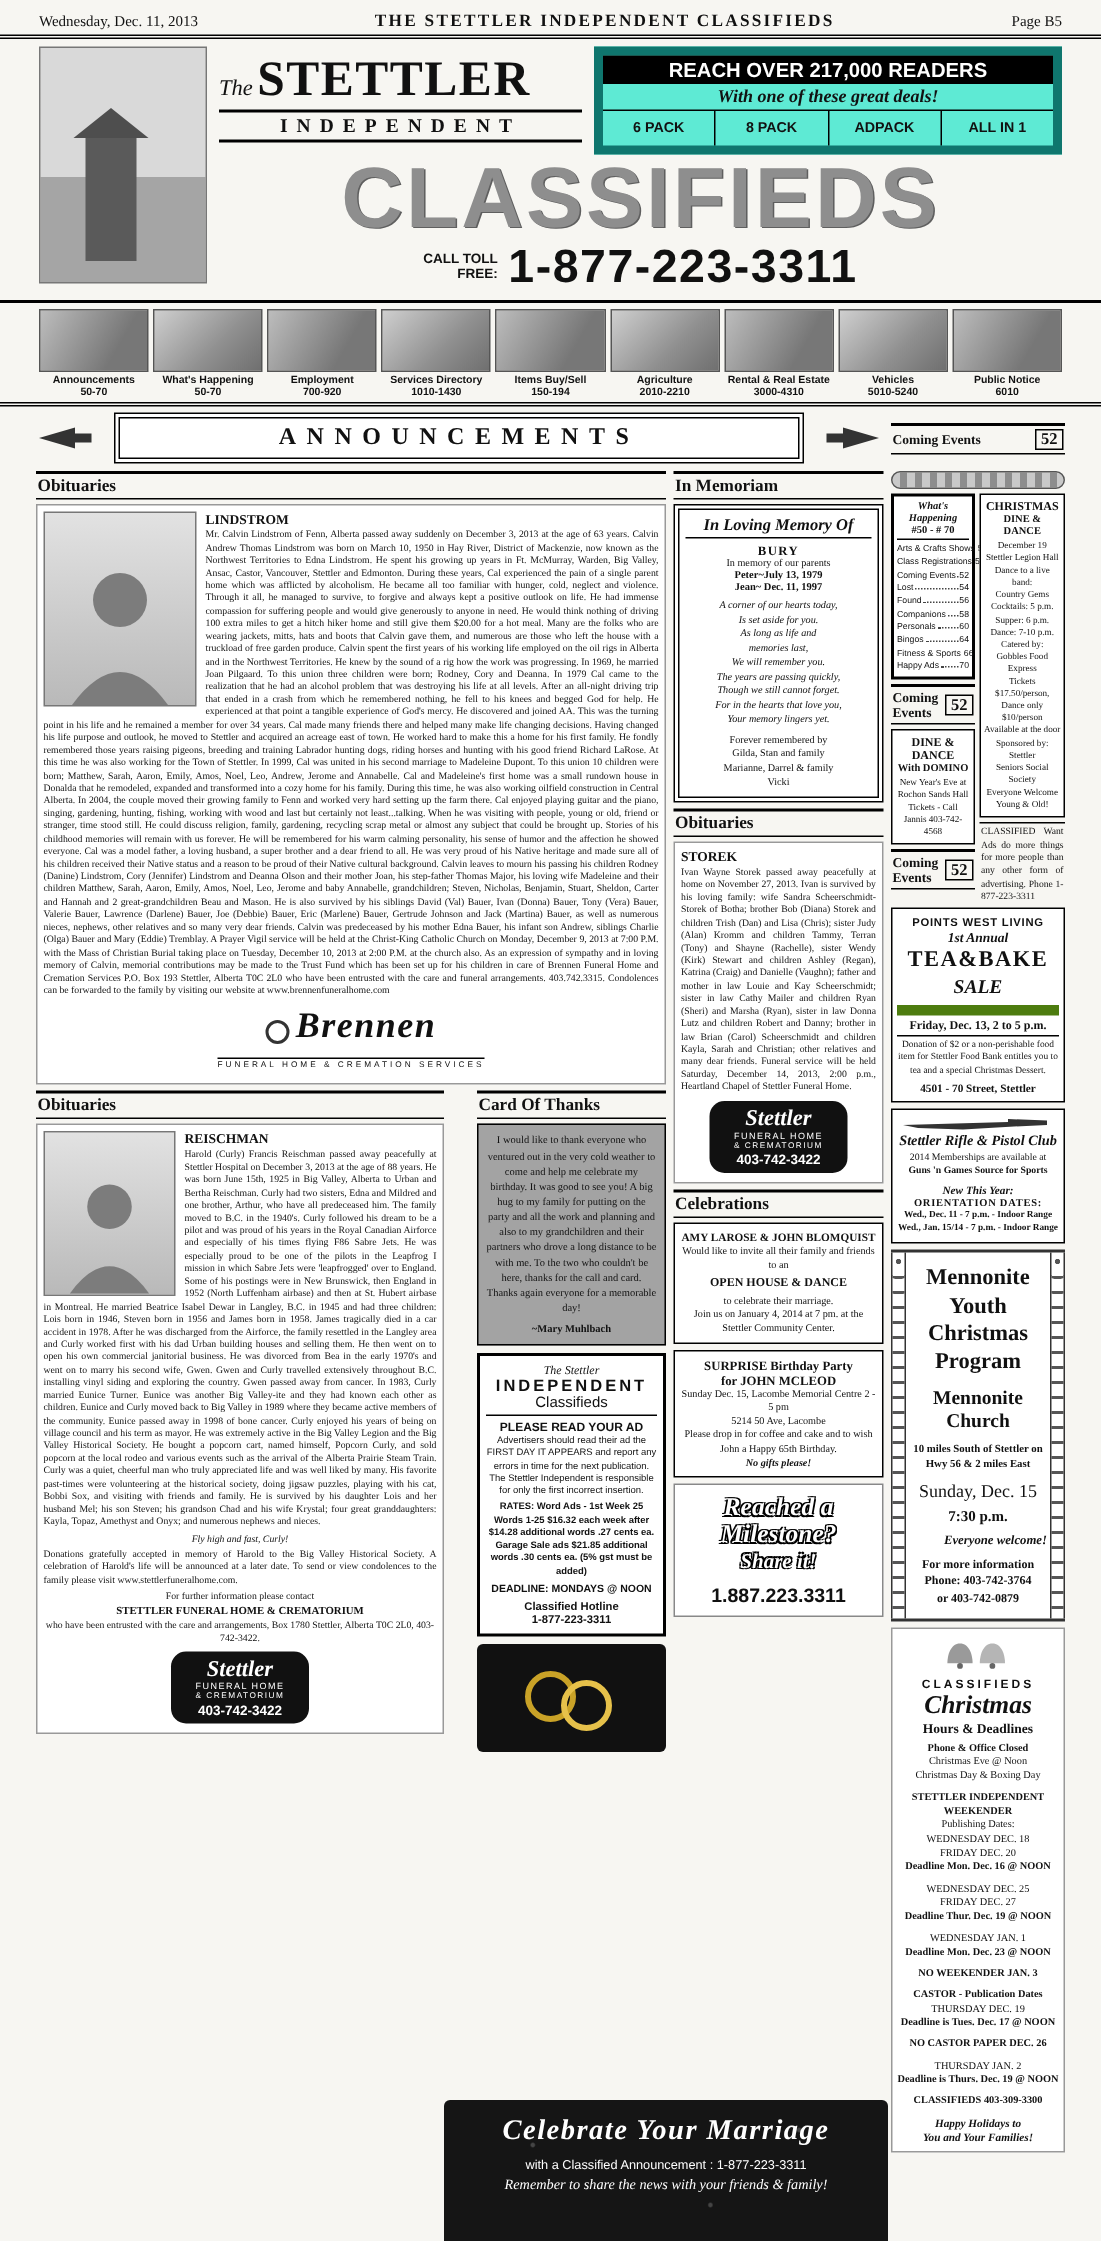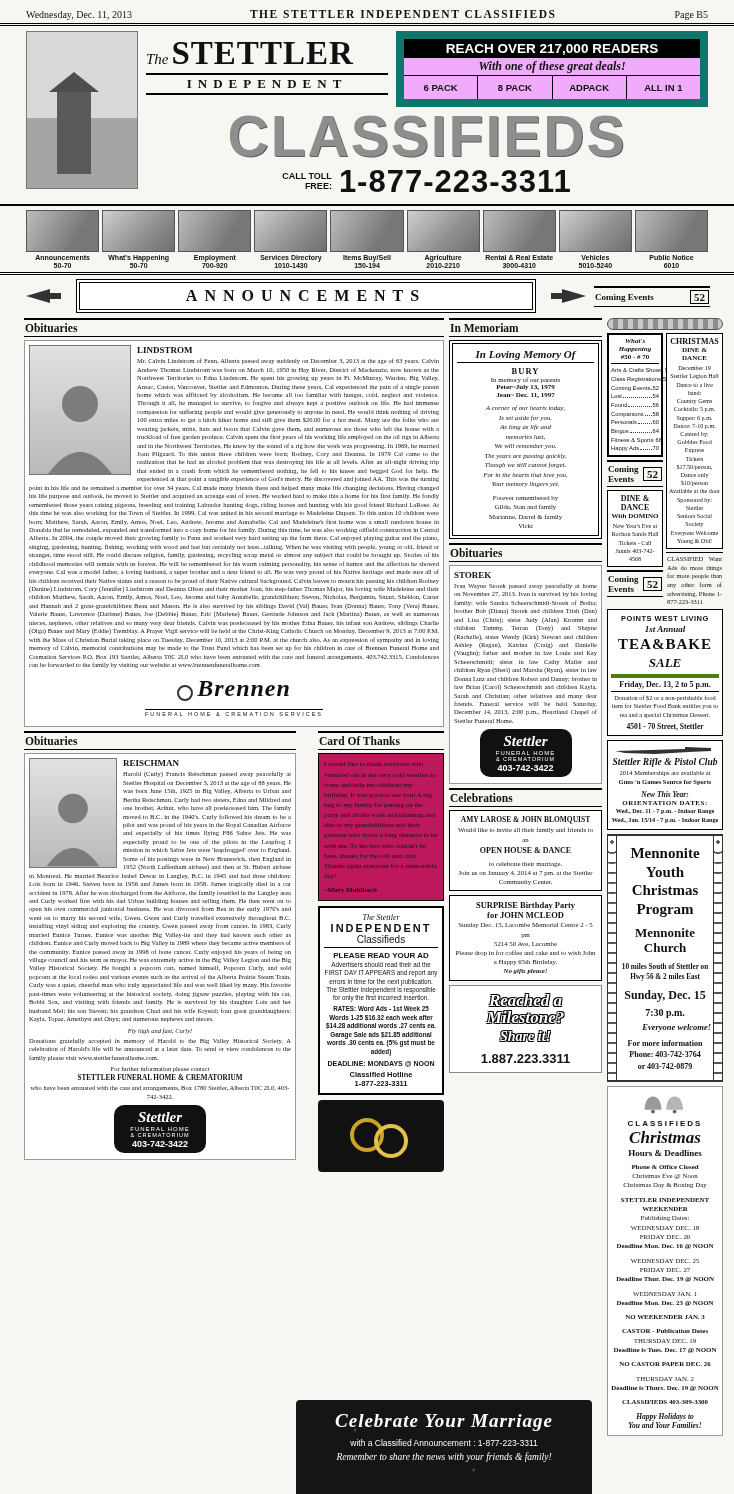--- a/index.html
+++ b/index.html
@@ -14,21 +14,21 @@
   .masthead{display:flex;gap:8px;padding:5px 26px 0;}
   .elevator{width:112px;height:158px;flex:none;border:1px solid #777;background:linear-gradient(#d9d9d9 0 55%,#a5a5a5 55% 100%);position:relative;overflow:hidden;}
   .elevator:before{content:"";position:absolute;left:30px;bottom:14px;width:34px;height:86px;background:#5a5a5a;}
   .elevator:after{content:"";position:absolute;left:22px;bottom:96px;width:0;height:0;border-left:25px solid transparent;border-right:25px solid transparent;border-bottom:20px solid #4e4e4e;}
   .mast-right{flex:1;min-width:0;}
   .row1{display:flex;gap:8px;align-items:flex-start;}
   .logo{width:242px;flex:none;padding-top:4px;}
   .logo-the{font-style:italic;font-size:15px;margin-right:3px;}
   .logo-name{font-size:33px;font-weight:bold;letter-spacing:1px;}
   .logo-sub{font-size:13px;font-weight:bold;letter-spacing:6px;border-top:2px solid #000;border-bottom:2px solid #000;text-align:center;margin-top:1px;padding:1px 0;}
-  .reach{flex:1;border:8px solid #0f766e;background:#f0abfc;}
+  .reach{flex:1;border:6px solid #0f766e;background:#5eead4;}
   .reach1{background:#000;color:#fff;font-family:"Liberation Sans",sans-serif;font-weight:bold;font-size:13.5px;text-align:center;padding:2px 0;}
   .reach2{font-style:italic;font-weight:bold;font-size:12px;text-align:center;padding:1px 0;border-bottom:1px solid #000;}
   .deals{display:flex;}
   .deal{flex:1;text-align:center;font-family:"Liberation Sans",sans-serif;font-weight:bold;font-size:9.5px;padding:6px 0;border-left:1px solid #000;}
   .deal:first-child{border-left:none;}
   .classbig{font-family:"Liberation Sans",sans-serif;font-weight:bold;font-size:57px;line-height:.95;color:#8e8e8e;text-align:center;letter-spacing:2px;text-shadow:1px 1px 0 #5f5f5f;margin-top:2px;}
   .callrow{display:flex;justify-content:center;align-items:center;gap:7px;margin-top:1px;}
   .call-l{font-family:"Liberation Sans",sans-serif;font-weight:bold;font-size:9px;text-align:right;line-height:1.1;}
   .call-p{font-family:"Liberation Sans",sans-serif;font-weight:bold;font-size:31px;letter-spacing:1px;}
 
@@ -42,21 +42,21 @@
 
   
   .annrow{display:flex;gap:6px;align-items:stretch;padding:4px 24px 2px;}
   .horn{width:46px;display:flex;align-items:center;flex:none;}
   .annbox{flex:1;border:4px double #000;text-align:center;font-weight:bold;font-size:16px;letter-spacing:7px;padding:4px 0;background:#fff;}
   .annrow .ce{width:116px;flex:none;align-self:center;}
 
   
   .main{display:flex;gap:5px;padding:3px 24px 0;align-items:flex-start;}
   .col-left{width:420px;flex:none;}
-  .col-mid{width:153px;flex:none;}
+  .col-mid{width:140px;flex:none;}
   .col-right{width:116px;flex:none;}
   .sec-h{border-top:2.5px solid #000;border-bottom:1px solid #000;font-weight:bold;font-size:11.5px;padding:2px 1px;margin-bottom:3px;background:#f7f6f2;}
   .box{border:1px solid #999;background:#fff;padding:4px;margin-bottom:4px;}
   .obit-txt{font-size:6.5px;line-height:1.3;text-align:justify;}
   .obit-name{font-weight:bold;font-size:9px;margin-bottom:2px;}
   .ophoto{float:left;width:102px;height:130px;margin:0 6px 3px 0;border:1px solid #777;background:linear-gradient(#e2e2e2,#b9b9b9);display:flex;align-items:flex-end;justify-content:center;}
   .ophoto svg{display:block;}
   .ophoto.small{width:88px;height:110px;}
 
   .brennen{clear:both;text-align:center;padding:6px 0 2px;}
@@ -73,21 +73,21 @@
   .subrow{display:flex;gap:5px;align-items:flex-start;}
   .subcol-a{width:272px;flex:none;}
   .subcol-b{width:143px;flex:none;padding-left:17px;}
 
   .center{text-align:center;}
   .it{font-style:italic;}
   .bld{font-weight:bold;}
   .ml{white-space:pre-line;}
 
   
-  .thanksbox{border:1.5px solid #000;background:#be185d;padding:5px;font-size:7px;line-height:1.45;text-align:left;}
+  .thanksbox{border:1.5px solid #000;background:#a3a3a3;padding:5px;font-size:7px;line-height:1.45;text-align:center;}
   .thanks-sig{font-weight:bold;margin-top:4px;}
 
   
   .rya{border:2px solid #000;background:#fff;text-align:center;padding:5px 4px;margin-top:5px;font-family:"Liberation Sans",sans-serif;}
   .rya-p1{font-style:italic;font-size:8px;font-family:"Liberation Serif",serif;}
   .rya-p2{font-weight:bold;font-size:11px;letter-spacing:2px;}
   .rya-p3{font-size:10px;margin-bottom:2px;border-bottom:1px solid #000;padding-bottom:2px;}
   .rya-h{font-weight:bold;font-size:8px;margin:3px 0 1px;}
   .rya-b{font-size:6.3px;line-height:1.3;}
   .rya-r{font-size:6.3px;font-weight:bold;line-height:1.35;margin-top:3px;}
@@ -142,39 +142,39 @@
   .ev-t1{font-weight:bold;font-size:8px;}
   .ev-t2{font-weight:bold;font-size:7px;margin-bottom:2px;}
   .ev-b{font-size:6.1px;line-height:1.35;}
   .wantads{font-size:6.4px;line-height:1.35;text-align:justify;padding:2px 1px;border-top:1px solid #000;}
 
   .teabake{border:1.5px solid #000;background:#fff;text-align:center;padding:4px 3px;margin-bottom:4px;}
   .tb-brand{font-weight:bold;font-size:7.5px;font-family:"Liberation Sans",sans-serif;letter-spacing:.5px;}
   .tb-annual{font-style:italic;font-weight:bold;font-size:9px;margin:1px 0;}
   .tb-title{font-weight:bold;font-size:15px;letter-spacing:1px;text-align:right;}
   .tb-sale{font-style:italic;font-weight:bold;font-size:13px;}
-  .tb-when{font-weight:bold;font-size:8px;margin:3px 0 2px;border-top:4px solid #4d7c0f;border-bottom:1px solid #000;padding:2px 0;}
+  .tb-when{font-weight:bold;font-size:8px;margin:3px 0 2px;border-top:7px solid #4d7c0f;border-bottom:1px solid #000;padding:2px 0;}
   .tb-body{font-size:6.3px;line-height:1.35;text-align:center;}
   .tb-where{font-weight:bold;font-size:7.5px;margin-top:3px;}
 
   .rifle{border:1.5px solid #000;background:#fff;text-align:center;padding:4px 3px;margin-bottom:4px;}
   .rf-t{font-weight:bold;font-style:italic;font-size:9.5px;margin:2px 0;}
   .rf-b{font-size:6.5px;line-height:1.35;}
   .rf-new{font-weight:bold;font-style:italic;font-size:7.5px;margin-top:3px;}
   .rf-o{font-weight:bold;font-size:7px;letter-spacing:.5px;}
   .rf-d{font-weight:bold;font-size:6.2px;line-height:1.45;}
 
   .menno{border-top:2px solid #333;border-bottom:2px solid #333;background:#fff;position:relative;padding:8px 12px;text-align:center;margin-bottom:4px;}
   .menno:before,.menno:after{content:"";position:absolute;top:0;bottom:0;width:8px;background:repeating-radial-gradient(circle at 4px 6px,#555 0 1.5px,transparent 2px 10px);border-left:1px solid #333;border-right:1px solid #333;}
   .menno:before{left:0;}
   .menno:after{right:0;}
   .mn-big{font-weight:bold;font-size:15px;line-height:1.25;}
   .mn-ch{font-weight:bold;font-size:13px;line-height:1.2;margin-top:6px;}
   .mn-w{font-weight:bold;font-size:7.2px;margin:6px 0;line-height:1.4;}
-  .mn-date{font-weight:bold;font-size:12px;}
+  .mn-date{font-weight:normal;font-size:12px;}
   .mn-time{font-weight:bold;font-size:10px;margin:4px 0;}
   .mn-ev{font-style:italic;font-weight:bold;font-size:8.5px;margin-bottom:6px;text-align:right;}
   .mn-i{font-weight:bold;font-size:8px;line-height:1.4;}
 
   .xh{border:1px solid #999;background:#fff;text-align:center;padding:4px 3px;}
   .bells{margin:2px auto 2px;display:block;}
   .xh-brand{font-weight:bold;font-size:8px;letter-spacing:2px;font-family:"Liberation Sans",sans-serif;}
   .xh-script{font-weight:bold;font-style:italic;font-size:17px;}
   .xh-sub{font-weight:bold;font-size:9px;margin-bottom:4px;}
   .xh .b{font-weight:bold;font-size:6.9px;line-height:1.35;}

